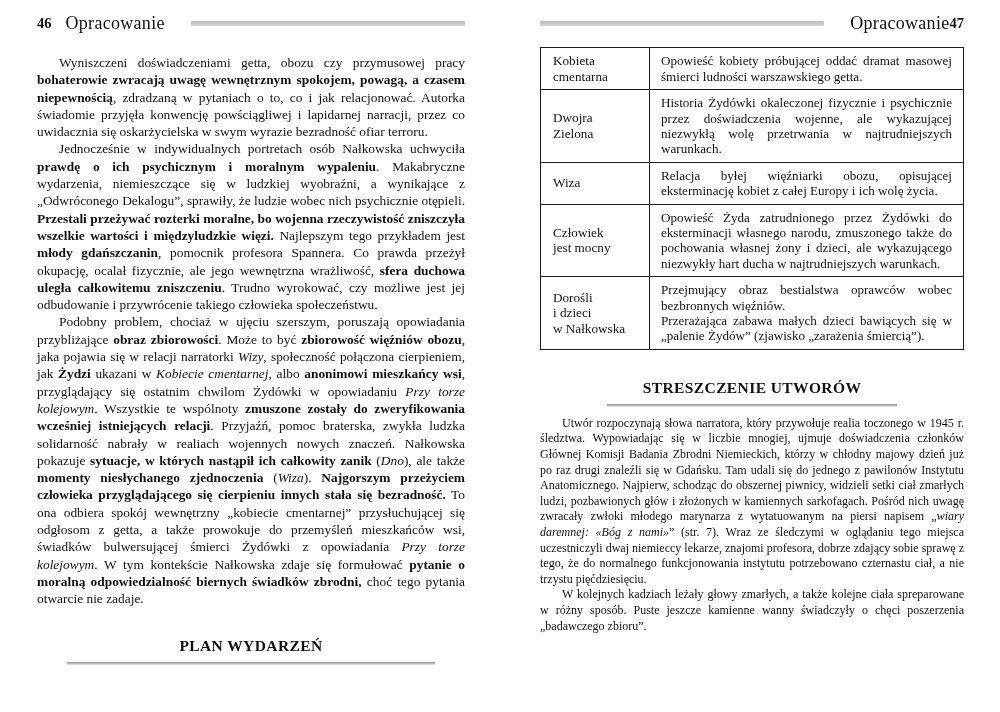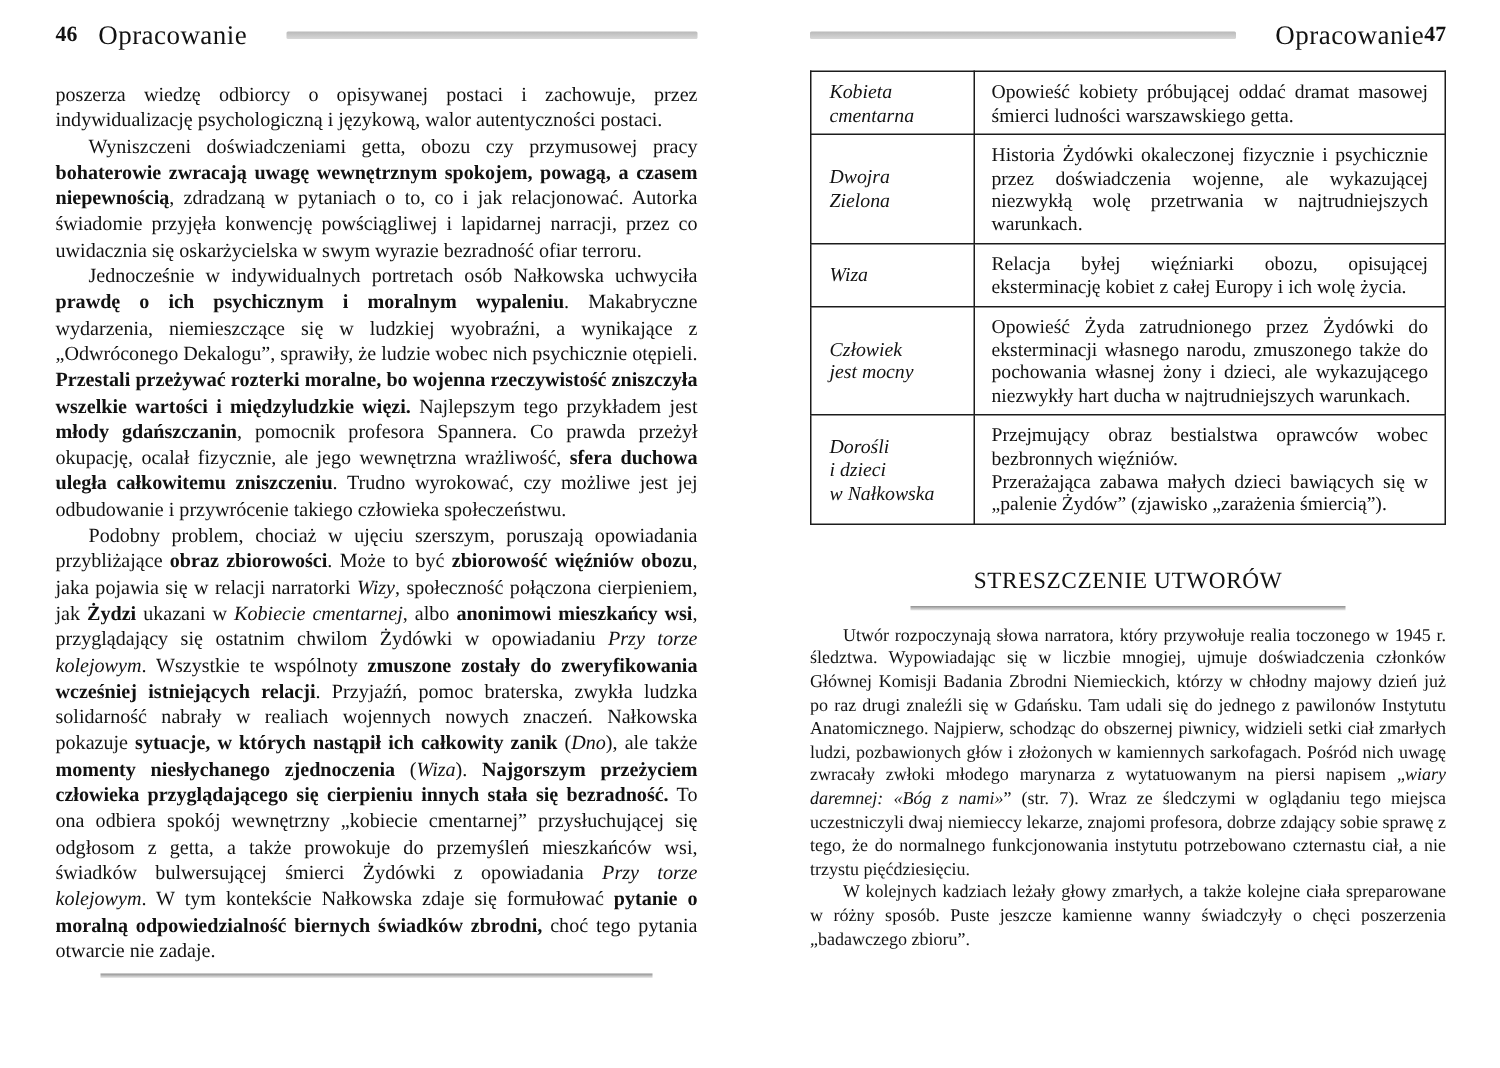--- a/index.html
+++ b/index.html
@@ -23,55 +23,55 @@
   .page-right .head-bar{margin-right:26px;}
 
   
   .bodytext{margin-top:24px;}
   .bodytext p{margin:0;text-align:justify;font-size:13.4px;line-height:17.3px;text-indent:22px;}
   .bodytext p.noindent{text-indent:0;}
   .bold{font-weight:bold;}
   .italic{font-style:italic;}
 
   
-  .section-heading{margin-top:29px;text-align:center;font-weight:normal;font-size:15.5px;letter-spacing:0.4px;}
+  .section-heading{margin-top:29px;text-align:center;font-weight:bold;font-size:15.5px;letter-spacing:0.4px;}
   .heading-rule{height:3px;margin:7px auto 0;background:linear-gradient(to bottom,#8f8f8f,#ececec);}
   .rule-left{width:368px;}
   .rule-right{width:290px;}
 
   
   table.summary-table{border-collapse:collapse;margin-top:15px;}
   .page-right table.summary-table{width:100%;margin-top:17px;}
   table.summary-table td{border:1.5px solid #1c1c1c;vertical-align:middle;}
-  td.label-cell{width:88px;font-style:italic;padding:5px 8px 5px 12px;font-size:13.2px;line-height:15.6px;}
+  td.label-cell{width:88px;padding:5px 8px 5px 12px;font-size:13.2px;line-height:15.6px;}
   td.desc-cell{padding:5px 11px;text-align:justify;font-size:13.1px;line-height:15.4px;}
   .desc-par{margin:0;}
 
   
   .subheading{margin-top:25px;font-weight:bold;font-style:italic;font-size:14.5px;}
   .page-right .bodytext{margin-top:9px;}
   .page-right .bodytext p{font-size:12px;line-height:15.6px;}
 </style>
 </head>
 <body>
 
 <div class="page page-left">
   <div class="runhead-row">
     <span class="pagenum">46</span>
     <span class="runlabel">Opracowanie</span>
     <div class="head-bar"></div>
   </div>
 
   <div class="bodytext">
-      <p class="noindent"><span>poszerza wiedzę odbiorcy o opisywanej postaci i zachowuje, przez indywidualizację psychologiczną i językową, walor autentyczności postaci.</span></p>
       <p><span>Wyniszczeni doświadczeniami getta, obozu czy przymusowej pracy </span><span class="bold">bohaterowie zwracają uwagę wewnętrznym spokojem, powagą, a czasem niepewnością</span><span>, zdradzaną w pytaniach o to, co i jak relacjonować. Autorka świadomie przyjęła konwencję powściągliwej i lapidarnej narracji, przez co uwidacznia się oskarżycielska w swym wyrazie bezradność ofiar terroru.</span></p>
       <p><span>Jednocześnie w indywidualnych portretach osób Nałkowska uchwyciła </span><span class="bold">prawdę o ich psychicznym i moralnym wypaleniu</span><span>. Makabryczne wydarzenia, niemieszczące się w ludzkiej wyobraźni, a wynikające z „Odwróconego Dekalogu”, sprawiły, że ludzie wobec nich psychicznie otępieli. </span><span class="bold">Przestali przeżywać rozterki moralne, bo wojenna rzeczywistość zniszczyła wszelkie wartości i międzyludzkie więzi.</span><span> Najlepszym tego przykładem jest </span><span class="bold">młody gdańszczanin</span><span>, pomocnik profesora Spannera. Co prawda przeżył okupację, ocalał fizycznie, ale jego wewnętrzna wrażliwość, </span><span class="bold">sfera duchowa uległa całkowitemu zniszczeniu</span><span>. Trudno wyrokować, czy możliwe jest jej odbudowanie i przywrócenie takiego człowieka społeczeństwu.</span></p>
       <p><span>Podobny problem, chociaż w ujęciu szerszym, poruszają opowiadania przybliżające </span><span class="bold">obraz zbiorowości</span><span>. Może to być </span><span class="bold">zbiorowość więźniów obozu</span><span>, jaka pojawia się w relacji narratorki </span><span class="italic">Wizy</span><span>, społeczność połączona cierpieniem, jak </span><span class="bold">Żydzi</span><span> ukazani w </span><span class="italic">Kobiecie cmentarnej</span><span>, albo </span><span class="bold">anonimowi mieszkańcy wsi</span><span>, przyglądający się ostatnim chwilom Żydówki w opowiadaniu </span><span class="italic">Przy torze kolejowym</span><span>. Wszystkie te wspólnoty </span><span class="bold">zmuszone zostały do zweryfikowania wcześniej istniejących relacji</span><span>. Przyjaźń, pomoc braterska, zwykła ludzka solidarność nabrały w realiach wojennych nowych znaczeń. Nałkowska pokazuje </span><span class="bold">sytuacje, w których nastąpił ich całkowity zanik</span><span> (</span><span class="italic">Dno</span><span>), ale także </span><span class="bold">momenty niesłychanego zjednoczenia</span><span> (</span><span class="italic">Wiza</span><span>). </span><span class="bold">Najgorszym przeżyciem człowieka przyglądającego się cierpieniu innych stała się bezradność.</span><span> To ona odbiera spokój wewnętrzny „kobiecie cmentarnej” przysłuchującej się odgłosom z getta, a także prowokuje do przemyśleń mieszkańców wsi, świadków bulwersującej śmierci Żydówki z opowiadania </span><span class="italic">Przy torze kolejowym</span><span>. W tym kontekście Nałkowska zdaje się formułować </span><span class="bold">pytanie o moralną odpowiedzialność biernych świadków zbrodni,</span><span> choć tego pytania otwarcie nie zadaje.</span></p>
     </div>
 
+  <div class="section-heading">PLAN WYDARZEŃ</div>
   <div class="heading-rule rule-left"></div>
 
 </div>
 
 <div class="page page-right">
   <div class="runhead-row">
     <div class="head-bar"></div>
     <span class="runlabel">Opracowanie</span>
     <span class="pagenum">47</span>
   </div>

